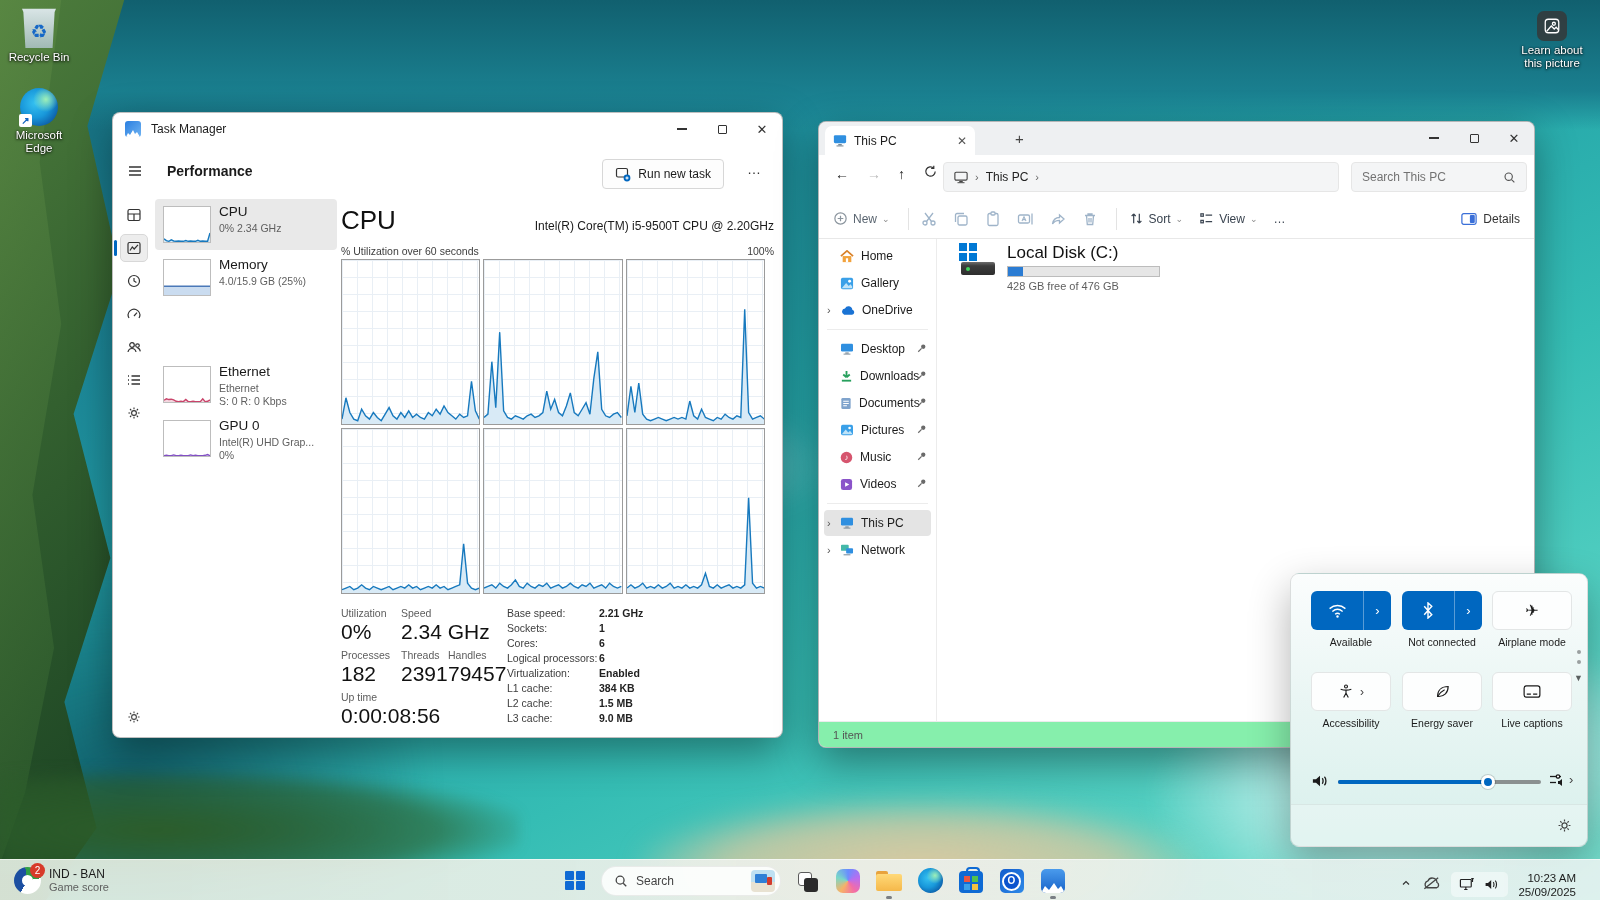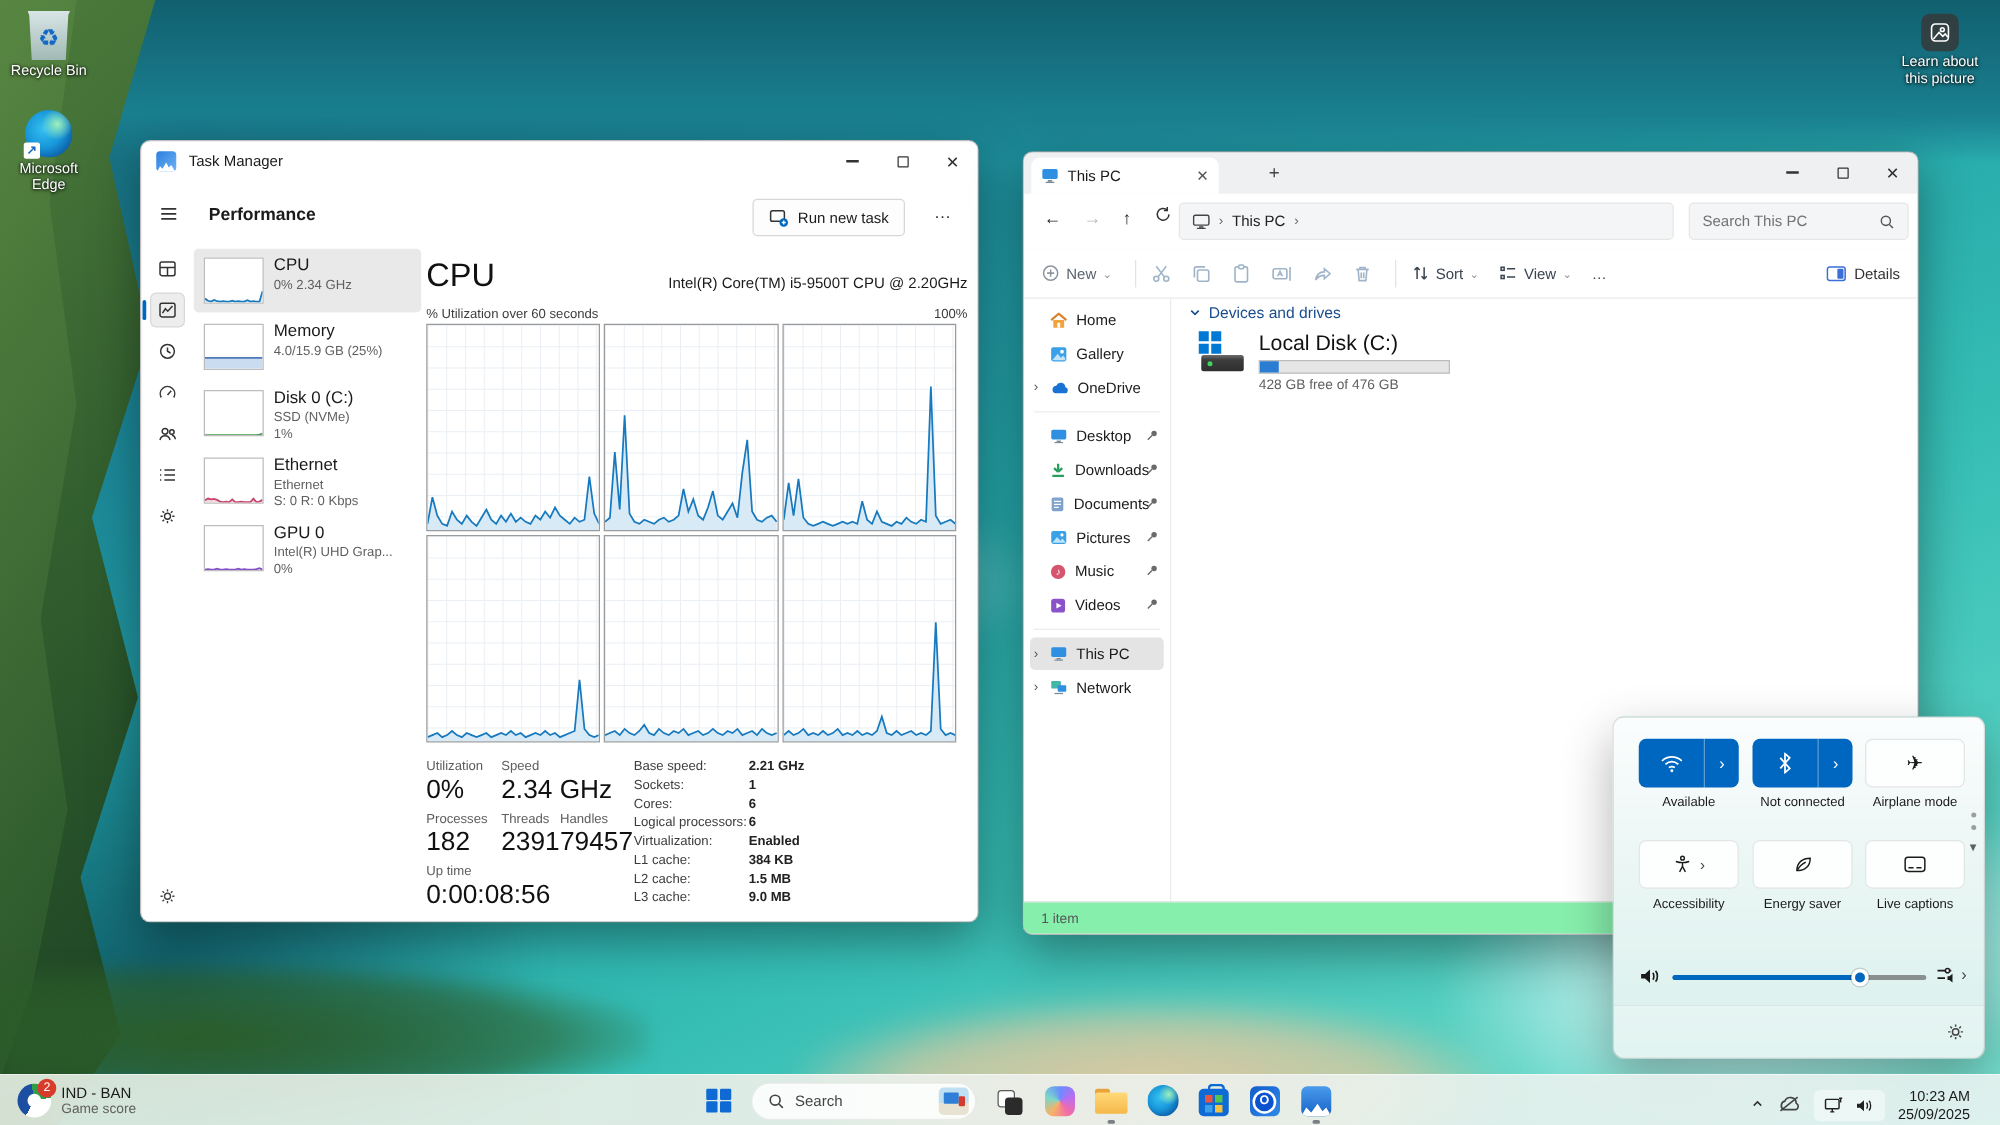--- a/index.html
+++ b/index.html
@@ -364,32 +364,20 @@
         <span class="tm-thumb">
             <div>
               <svg viewBox="0 0 100 100" preserveAspectRatio="none">
                 <polygon points="0,100 0.00,75.00 11.11,75.00 22.22,75.00 33.33,75.00 44.44,75.00 55.56,75.00 66.67,75.00 77.78,75.00 88.89,75.00 100.00,75.00 100,100" fill="#cadcf0"></polygon>
                 <polyline points="0.00,75.00 11.11,75.00 22.22,75.00 33.33,75.00 44.44,75.00 55.56,75.00 66.67,75.00 77.78,75.00 88.89,75.00 100.00,75.00" fill="none" stroke="#4a78b8" stroke-width="1.4" vector-effect="non-scaling-stroke"></polyline>
               </svg>
             </div>
           </span>
         <span class="tm-item-title">Memory</span>
         <span class="tm-item-sub">4.0/15.9 GB (25%)</span>
-      </div>
-      <div class="tm-item" style="top:118px;">
-        <span class="tm-thumb">
-            <div>
-              <svg viewBox="0 0 100 100" preserveAspectRatio="none">
-                <polygon points="0,100 0.00,100.00 5.26,100.00 10.53,100.00 15.79,100.00 21.05,100.00 26.32,100.00 31.58,100.00 36.84,100.00 42.11,100.00 47.37,100.00 52.63,100.00 57.89,100.00 63.16,100.00 68.42,100.00 73.68,100.00 78.95,100.00 84.21,100.00 89.47,100.00 94.74,99.00 100.00,97.00 100,100" fill="#d9efd9"></polygon>
-                <polyline points="0.00,100.00 5.26,100.00 10.53,100.00 15.79,100.00 21.05,100.00 26.32,100.00 31.58,100.00 36.84,100.00 42.11,100.00 47.37,100.00 52.63,100.00 57.89,100.00 63.16,100.00 68.42,100.00 73.68,100.00 78.95,100.00 84.21,100.00 89.47,100.00 94.74,99.00 100.00,97.00" fill="none" stroke="#4a9e4f" stroke-width="1.4" vector-effect="non-scaling-stroke"></polyline>
-              </svg>
-            </div>
-          </span>
-        <span class="tm-item-title">Disk 0 (C:)</span>
-        <span class="tm-item-sub"><span>SSD (NVMe)</span><br><span>1%</span></span>
       </div>
       <div class="tm-item" style="top:172px;">
         <span class="tm-thumb">
             <div>
               <svg viewBox="0 0 100 100" preserveAspectRatio="none">
                 <polygon points="0,100 0.00,95.00 5.26,91.00 10.53,93.00 15.79,92.00 21.05,94.00 26.32,98.00 31.58,99.00 36.84,98.00 42.11,99.00 47.37,93.00 52.63,99.00 57.89,99.00 63.16,98.00 68.42,99.00 73.68,99.00 78.95,99.00 84.21,91.00 89.47,99.00 94.74,98.00 100.00,94.00 100,100" fill="#f4d7e0"></polygon>
                 <polyline points="0.00,95.00 5.26,91.00 10.53,93.00 15.79,92.00 21.05,94.00 26.32,98.00 31.58,99.00 36.84,98.00 42.11,99.00 47.37,93.00 52.63,99.00 57.89,99.00 63.16,98.00 68.42,99.00 73.68,99.00 78.95,99.00 84.21,91.00 89.47,99.00 94.74,98.00 100.00,94.00" fill="none" stroke="#c9446a" stroke-width="1.4" vector-effect="non-scaling-stroke"></polyline>
               </svg>
             </div>
           </span>
@@ -722,26 +710,20 @@
           <svg width="14" height="12" viewBox="0 0 16 14">
               <rect x="1" y="1" width="9" height="7" rx="1" fill="#44b8a8"></rect>
               <rect x="7" y="5" width="8" height="6" rx="1" fill="#2f8fe0"></rect>
               <rect x="4" y="12" width="8" height="1.2" fill="#7a8a96"></rect>
             </svg>
           <span>Network</span>
         </div>
       </div>
 
       <div class="fe-main">
-        <div class="fe-group">
-          <svg width="10" height="10" viewBox="0 0 10 10" fill="none" stroke="#1a4d8f" stroke-width="1.3">
-              <path d="M2 3.5 L5 6.5 L8 3.5"></path>
-            </svg>
-          <span>Devices and drives</span>
-        </div>
         <div class="drive-row">
           <div class="drive-icon">
             <span class="winlogo">
                 <i></i>
                 <i></i>
                 <i></i>
                 <i></i>
               </span>
             <span class="drive-body">
                 <span class="drive-led"></span>

